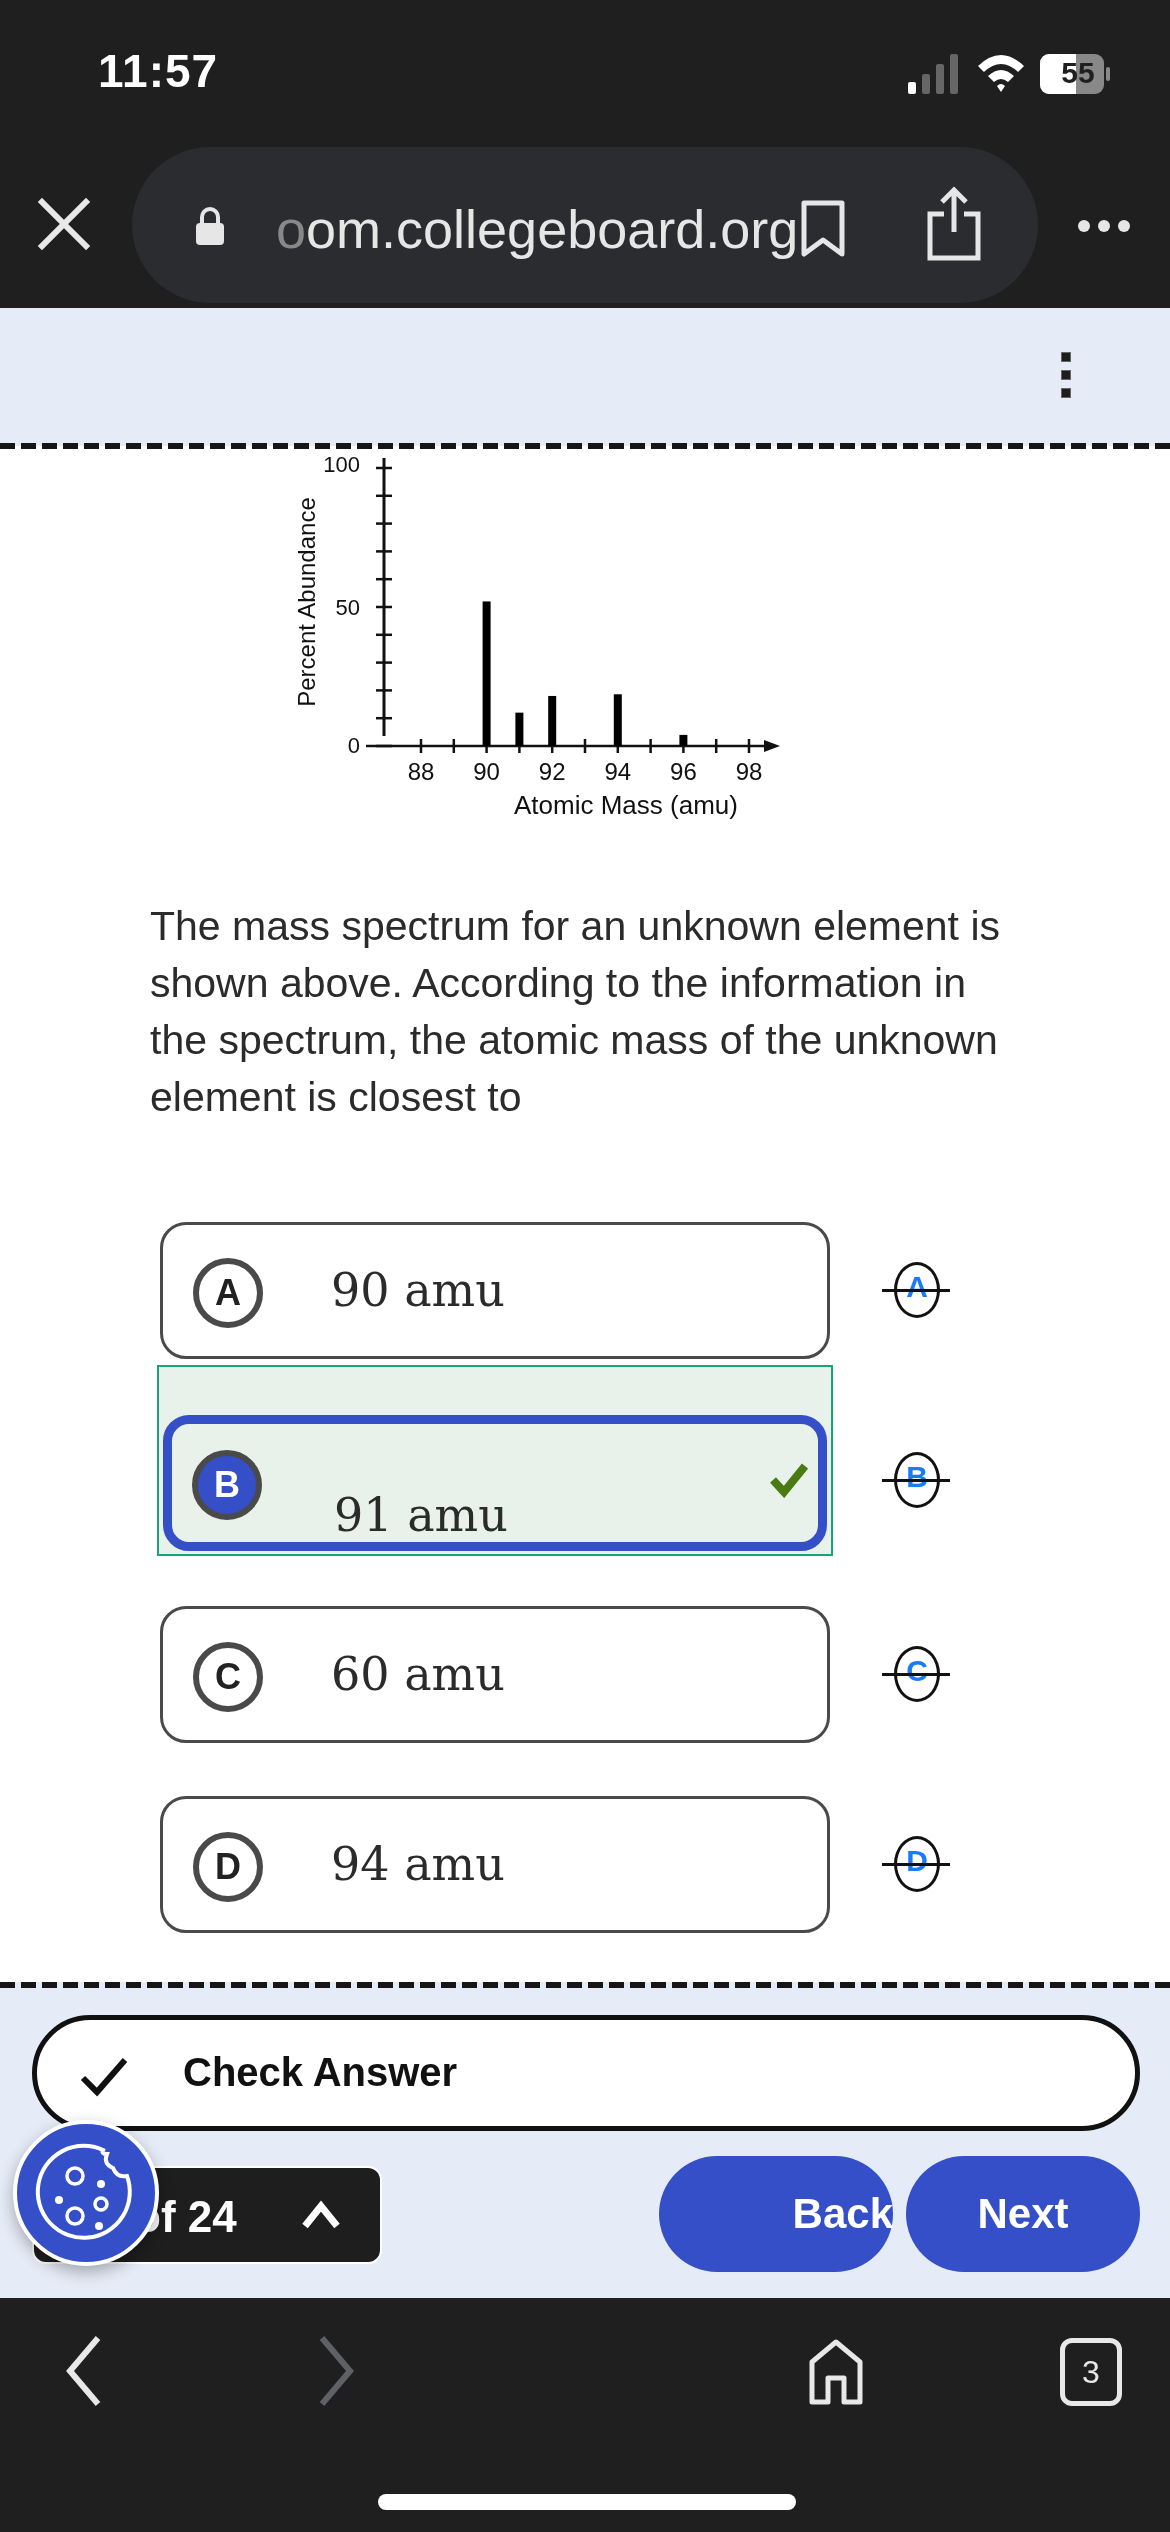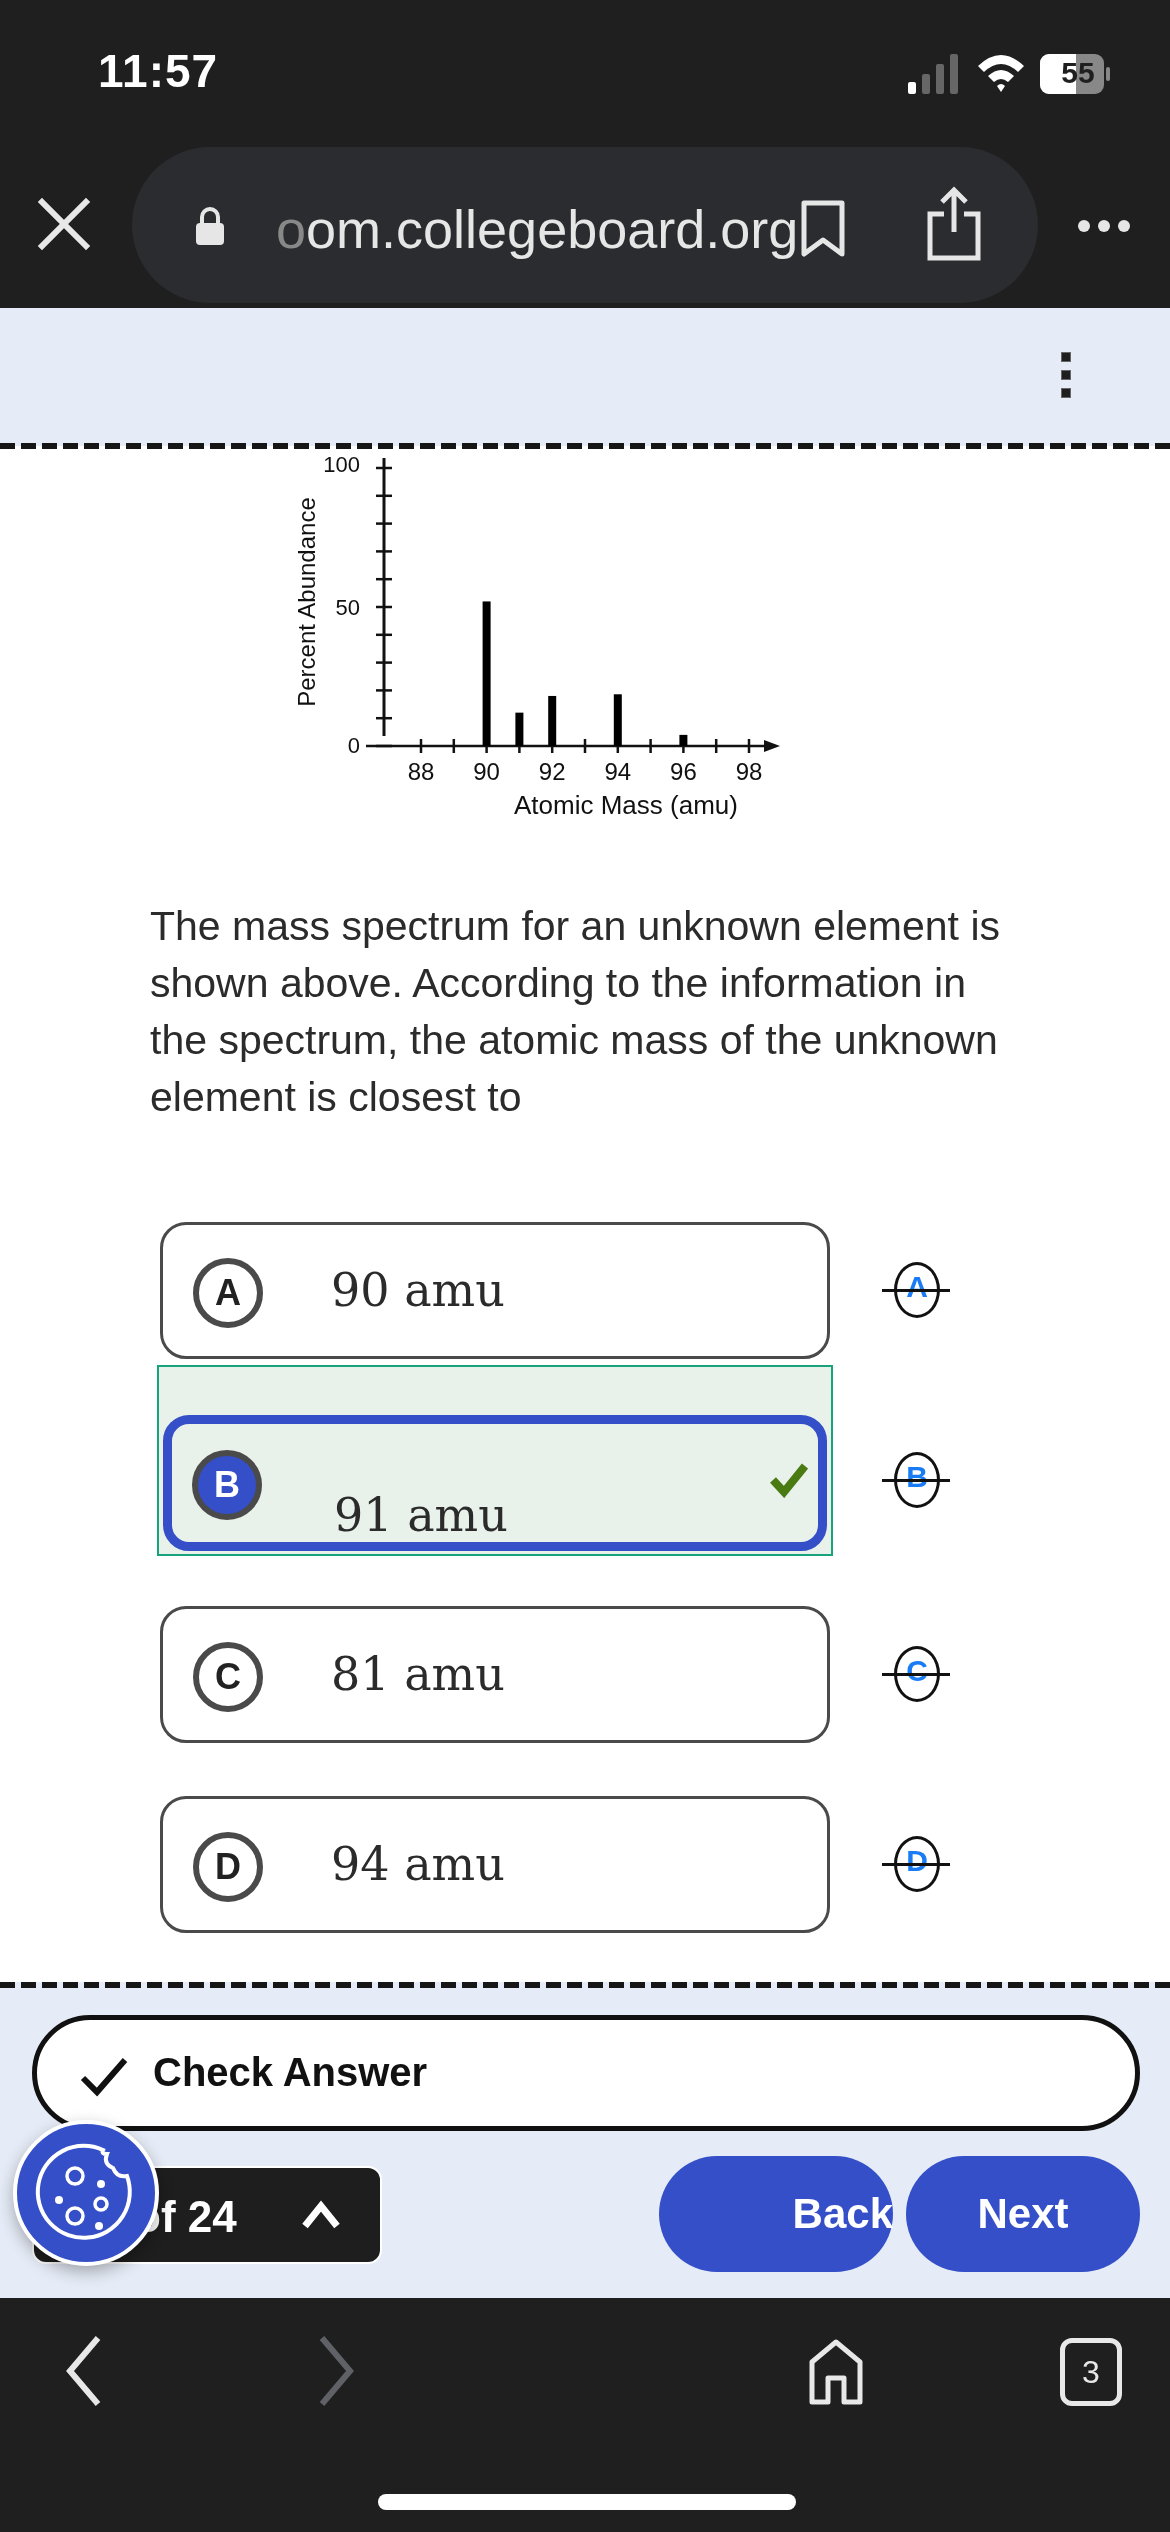--- a/index.html
+++ b/index.html
@@ -55,21 +55,21 @@
 
   .strike { position: absolute; left: 882px; width: 68px; height: 60px; cursor: pointer; }
   .strike .circ { position: absolute; left: 12px; top: 0; width: 46px; height: 56px; border: 3px solid #111; border-radius: 50%; }
   .strike .ln { position: absolute; left: 0; top: 27px; width: 68px; height: 3px; background: #111; }
   .strike .ch { position: absolute; left: 12px; top: 8px; width: 46px; text-align: center; font-size: 30px; font-weight: bold; color: #1a7cf5; }
 
   
   #footer { left: 0; top: 1982px; width: 1170px; height: 316px; background: #e6ecf7; }
   #check-answer { left: 32px; top: 2015px; width: 1108px; height: 116px; border: 5px solid #111; border-radius: 58px; background: #fff; cursor: pointer; }
   #check-answer .tick { position: absolute; left: 42px; top: 34px; width: 50px; height: 44px; }
-  #check-answer .txt { position: absolute; left: 116px; top: 30px; font-size: 40px; font-weight: bold; color: #111; }
+  #check-answer .txt { position: absolute; left: 146px; top: 30px; font-size: 40px; font-weight: bold; color: #111; }
 
   #q-nav { left: 32px; top: 2166px; width: 350px; height: 98px; border-radius: 14px; background: #1e1e1e; border: 2px solid #fff; cursor: pointer; }
   #q-nav .txt { position: absolute; left: 100px; top: 24px; font-size: 44px; font-weight: bold; color: #fff; }
   #q-nav .caret { position: absolute; left: 266px; top: 30px; width: 42px; height: 34px; }
 
   #cookie { left: 13px; top: 2120px; width: 146px; height: 146px; border-radius: 50%; background: #344fc7; border: 4px solid #fff;
     box-shadow: 0 6px 16px rgba(0,0,0,0.3); cursor: pointer; }
 
   .pill-btn { position: absolute; top: 2156px; width: 234px; height: 116px; border-radius: 58px; background: #344fc7; color: #fff;
     font-size: 42px; font-weight: bold; text-align: center; line-height: 116px; cursor: pointer; }
@@ -216,21 +216,21 @@
   </div>
 </div>
 <div class="strike" style="top:1452px">
   <div class="circ"></div>
     <div class="ch">B</div>
     <div class="ln"></div>
 </div>
 
 <div class="opt" style="top:1606px">
   <div class="letter">C</div>
-  <div class="label">81 amu</div>
+  <div class="label">60 amu</div>
 </div>
 <div class="strike" style="top:1646px">
   <div class="circ"></div>
     <div class="ch">C</div>
     <div class="ln"></div>
 </div>
 
 <div class="opt" style="top:1796px">
   <div class="letter">D</div>
   <div class="label">94 amu</div>

